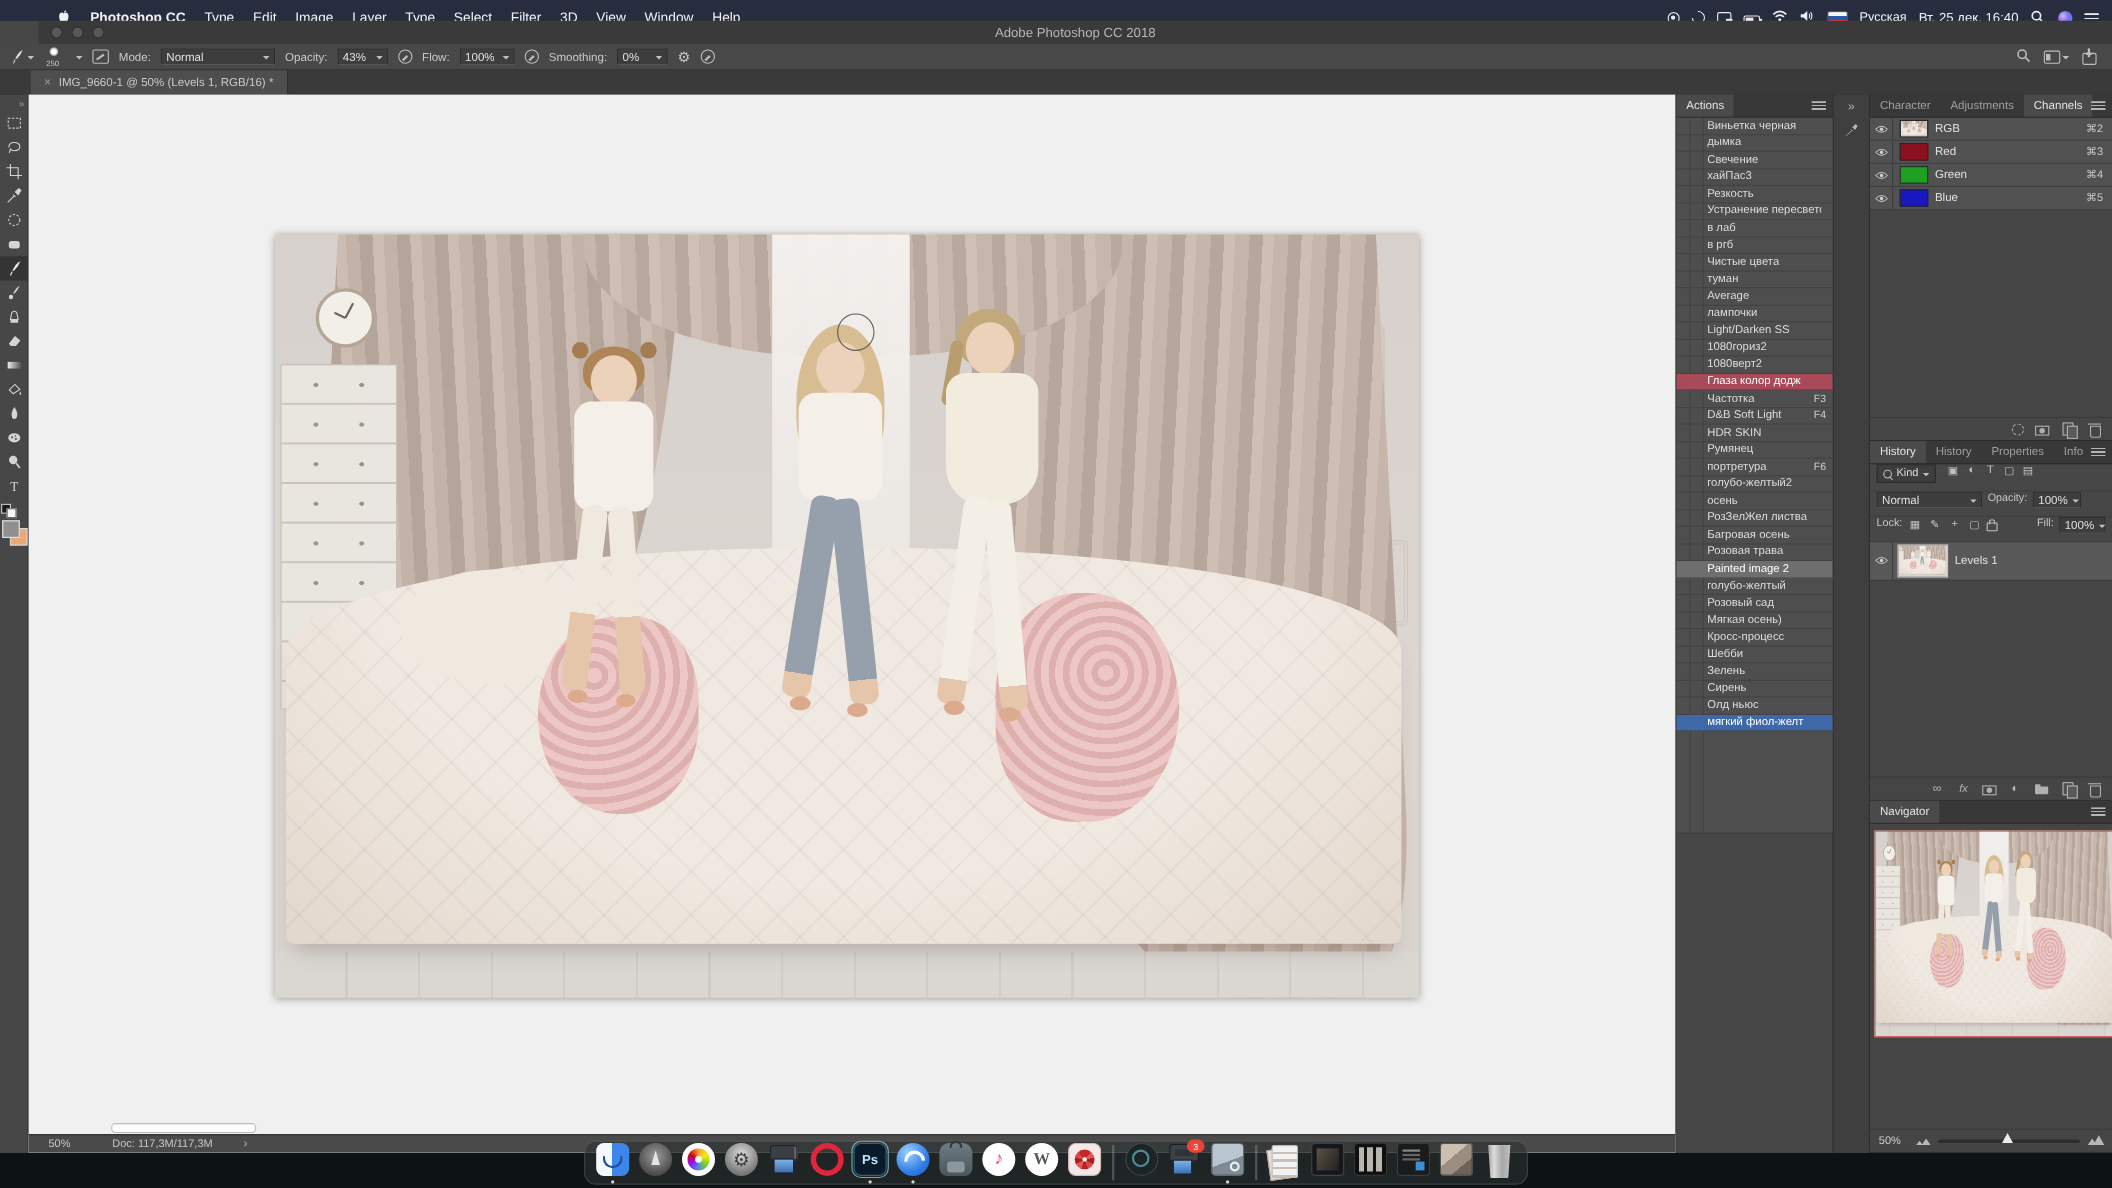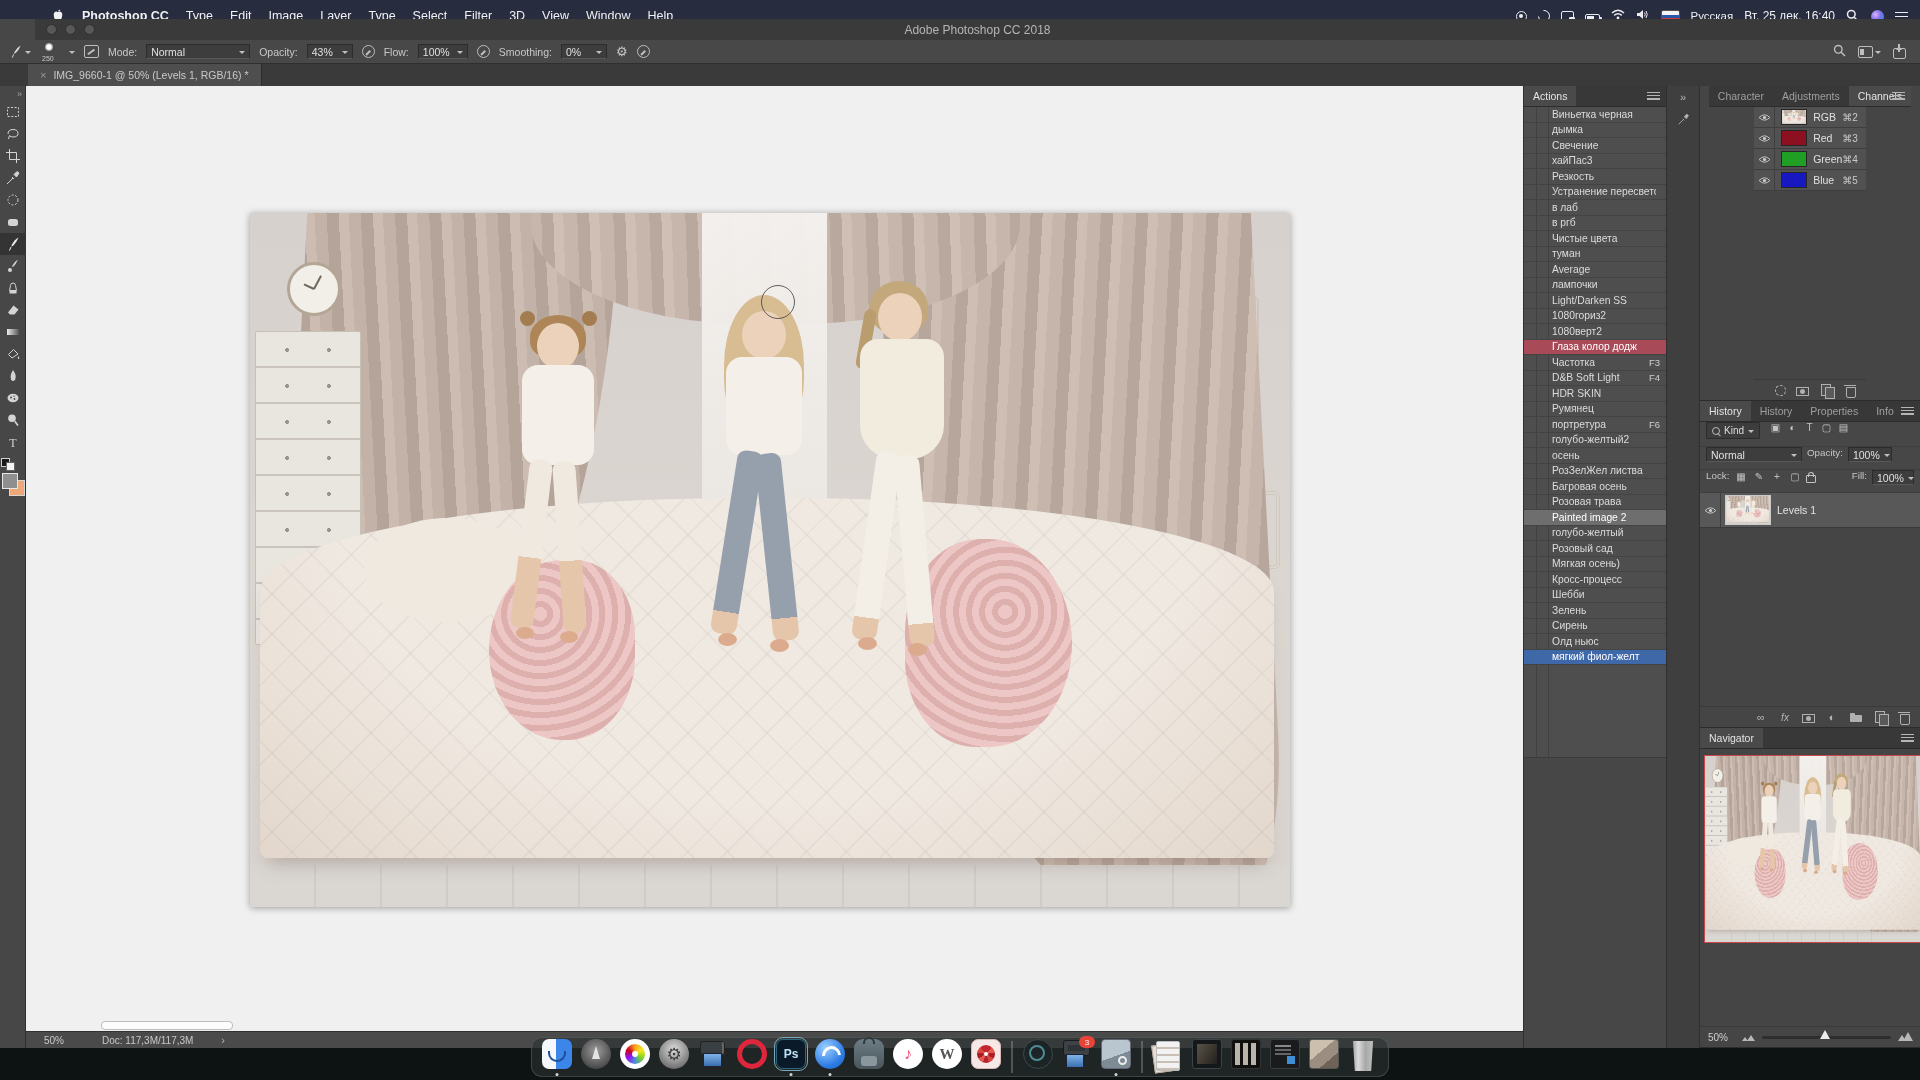--- a/index.html
+++ b/index.html
@@ -160,21 +160,21 @@
 
   
   .dockstrip{width:34px;background:#3f3f3f;border-left:1px solid #2f2f2f;border-right:1px solid #2f2f2f;
     display:flex;flex-direction:column;align-items:center;padding-top:5px;gap:9px;box-sizing:border-box;}
   .strip-chev{color:#b5b5b5;font-size:11px;}
   .strip-pen svg{width:13px;height:13px;}
 
   
   .rightcol{width:220px;display:flex;flex-direction:column;background:#454545;}
   .pgroup{display:flex;flex-direction:column;border-bottom:1px solid #2c2c2c;}
-  .pgroup.channels{height:314px;align-items:center;}
+  .pgroup.channels{height:314px;}
   .pgroup.layers{height:326px;}
   .pgroup.navigator{flex:1;}
   .pbody{flex:1;display:flex;flex-direction:column;background:#454545;}
   .ch-row{display:flex;align-items:center;height:20px;background:#515151;border-bottom:1px solid #3e3e3e;flex:none;}
   .eyecell{width:20px;align-self:stretch;display:flex;align-items:center;justify-content:center;border-right:1px solid #3e3e3e;}
   .ch-thumb{width:24px;height:14px;border:1px solid #262626;margin:0 6px;flex:none;}
   .ch-name{flex:1;font-size:10.5px;color:#e0e0e0;}
   .ch-key{font-size:10px;color:#c8c8c8;padding-right:8px;}
   .pspacer{flex:1;}
   .pfoot{height:20px;border-top:1px solid #3a3a3a;display:flex;align-items:center;justify-content:flex-end;gap:10px;

